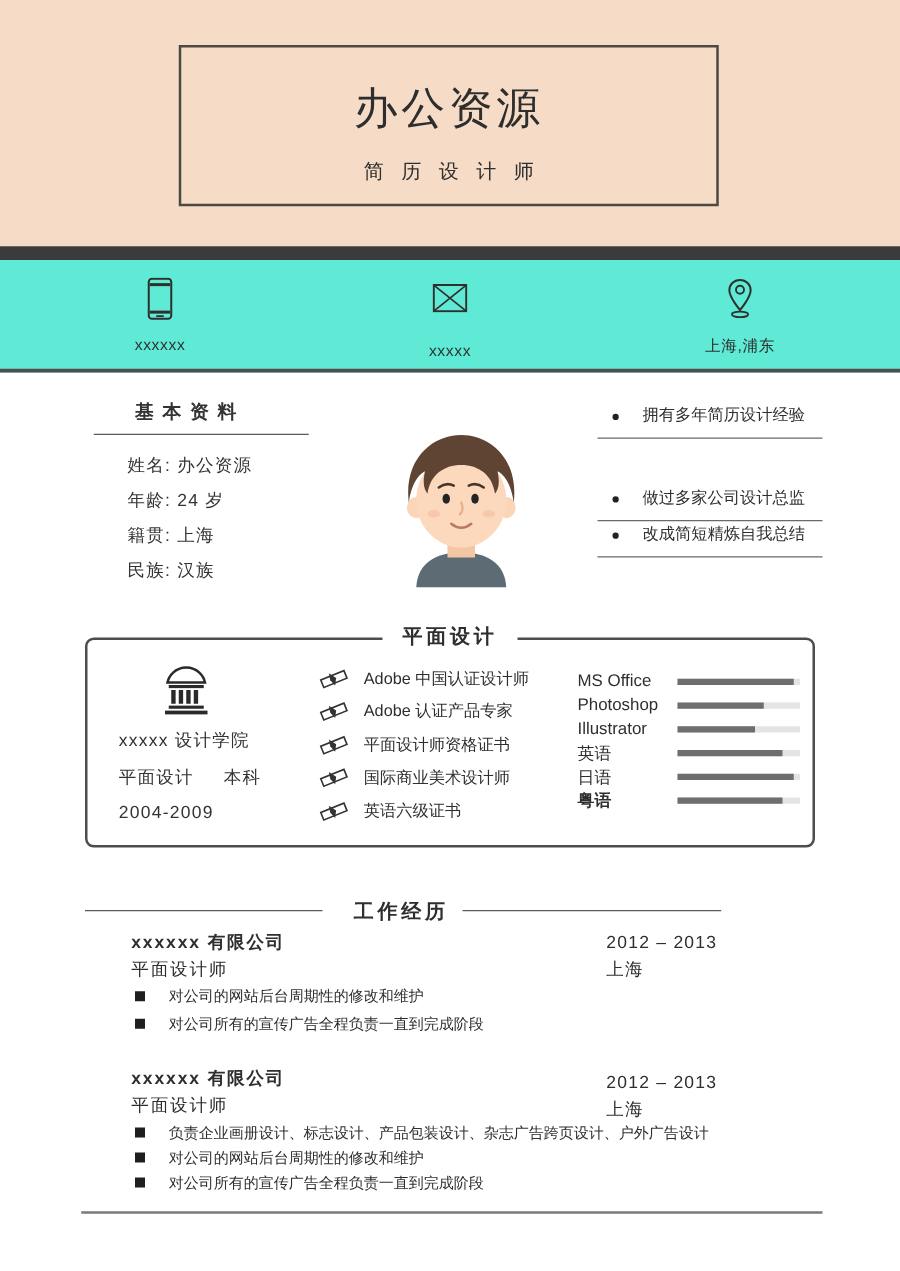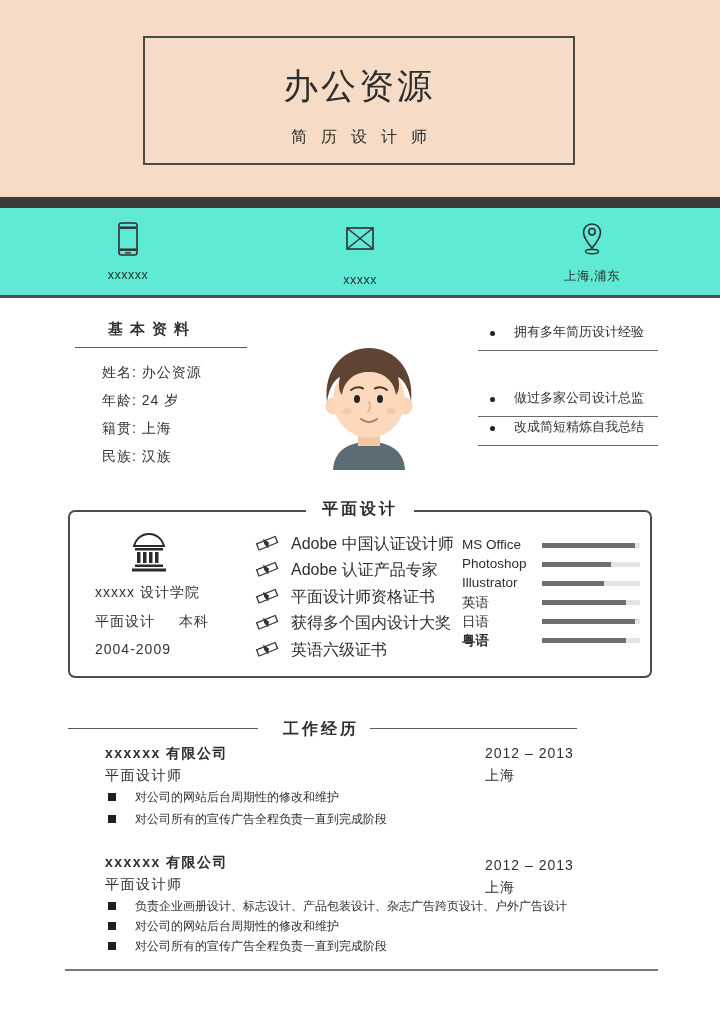--- a/index.html
+++ b/index.html
@@ -37,21 +37,21 @@
   
   .edu-box{position:absolute;left:68px;top:510px;width:584px;height:168px;
            border:2px solid #4d4d4d;border-radius:7px;box-sizing:border-box;}
   .edu-title{position:absolute;left:0;right:0;top:499px;text-align:center;}
   .edu-title span{display:inline-block;background:#ffffff;padding:0 16px;font-size:16px;
                   font-weight:600;letter-spacing:3px;color:#2e2e2e;}
   .edu-school-icon{position:absolute;left:128px;top:531px;}
   .edu-left{position:absolute;left:95px;font-size:14px;color:#333;letter-spacing:1px;}
   .cert-row{position:absolute;left:255px;height:20px;}
   .cert-icon{position:absolute;left:0;top:1px;}
-  .cert-text{position:absolute;left:36px;top:1px;font-size:16px;color:#2f2f2f;white-space:nowrap;}
+  .cert-text{position:absolute;left:36px;top:1px;font-size:13px;color:#2f2f2f;white-space:nowrap;}
   .skill-row{position:absolute;left:462px;width:180px;height:16px;}
   .skill-name{position:absolute;left:0;top:0;font-size:13.5px;color:#2f2f2f;white-space:nowrap;}
   .skill-track{position:absolute;left:80px;top:6px;width:98px;height:5px;background:#e4e4e4;}
   .skill-fill{height:5px;background:#6e6e6e;}
 
   
   .work-line{position:absolute;top:728px;height:1px;background:#5a5a5a;}
   .work-title{position:absolute;left:283px;top:719px;font-size:16px;font-weight:600;
               letter-spacing:3px;color:#2e2e2e;}
   .job-company{position:absolute;left:105px;font-size:14px;font-weight:600;letter-spacing:1.5px;color:#2e2e2e;}
@@ -224,21 +224,21 @@
   </div>
   <div class="cert-row" style="top:612px;">
     <span class="cert-icon">
       <svg width="24" height="18" viewBox="0 0 24 18">
           <g transform="rotate(-22 12 9)">
         <rect x="2" y="6" width="20" height="6.5" fill="#fff" stroke="#333" stroke-width="1.3"></rect>
         <polygon points="10,3.5 14,9.2 11,14.5 9,9" fill="#333"></polygon>
           </g>
       </svg>
       </span>
-    <span class="cert-text">获得多个国内设计大奖</span>
+    <span class="cert-text">国际商业美术设计师</span>
   </div>
   <div class="cert-row" style="top:639px;">
     <span class="cert-icon">
       <svg width="24" height="18" viewBox="0 0 24 18">
           <g transform="rotate(-22 12 9)">
         <rect x="2" y="6" width="20" height="6.5" fill="#fff" stroke="#333" stroke-width="1.3"></rect>
         <polygon points="10,3.5 14,9.2 11,14.5 9,9" fill="#333"></polygon>
           </g>
       </svg>
       </span>

